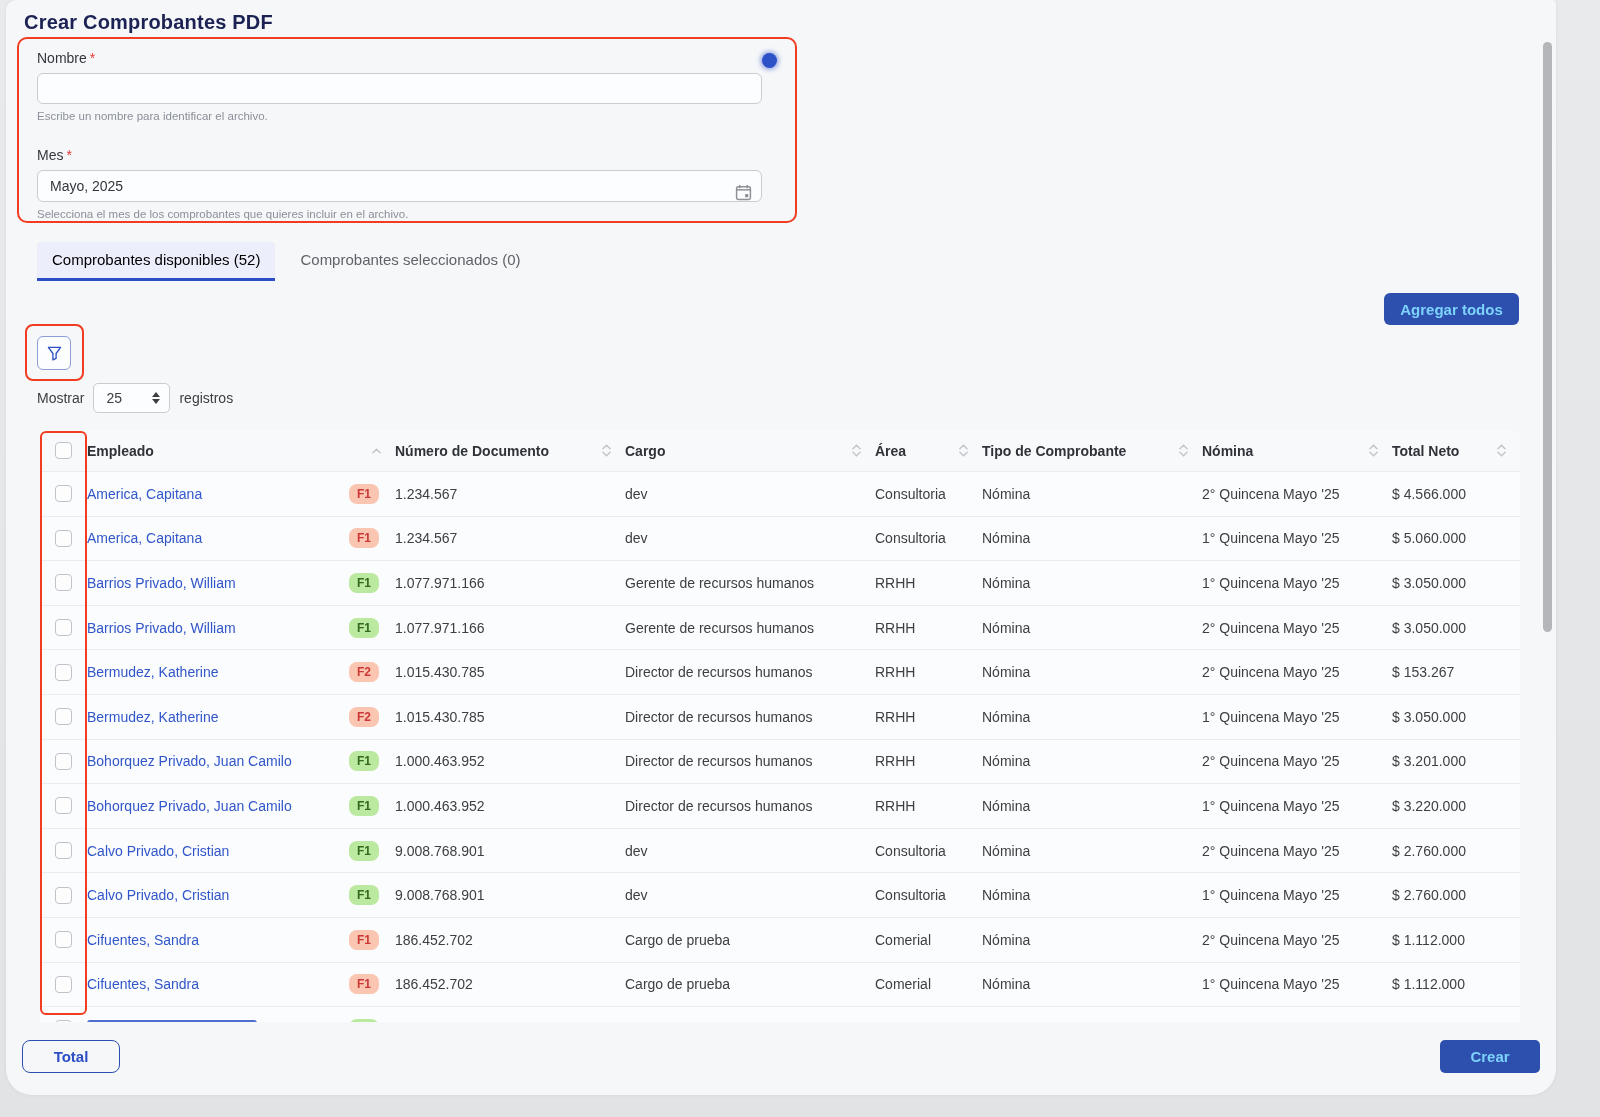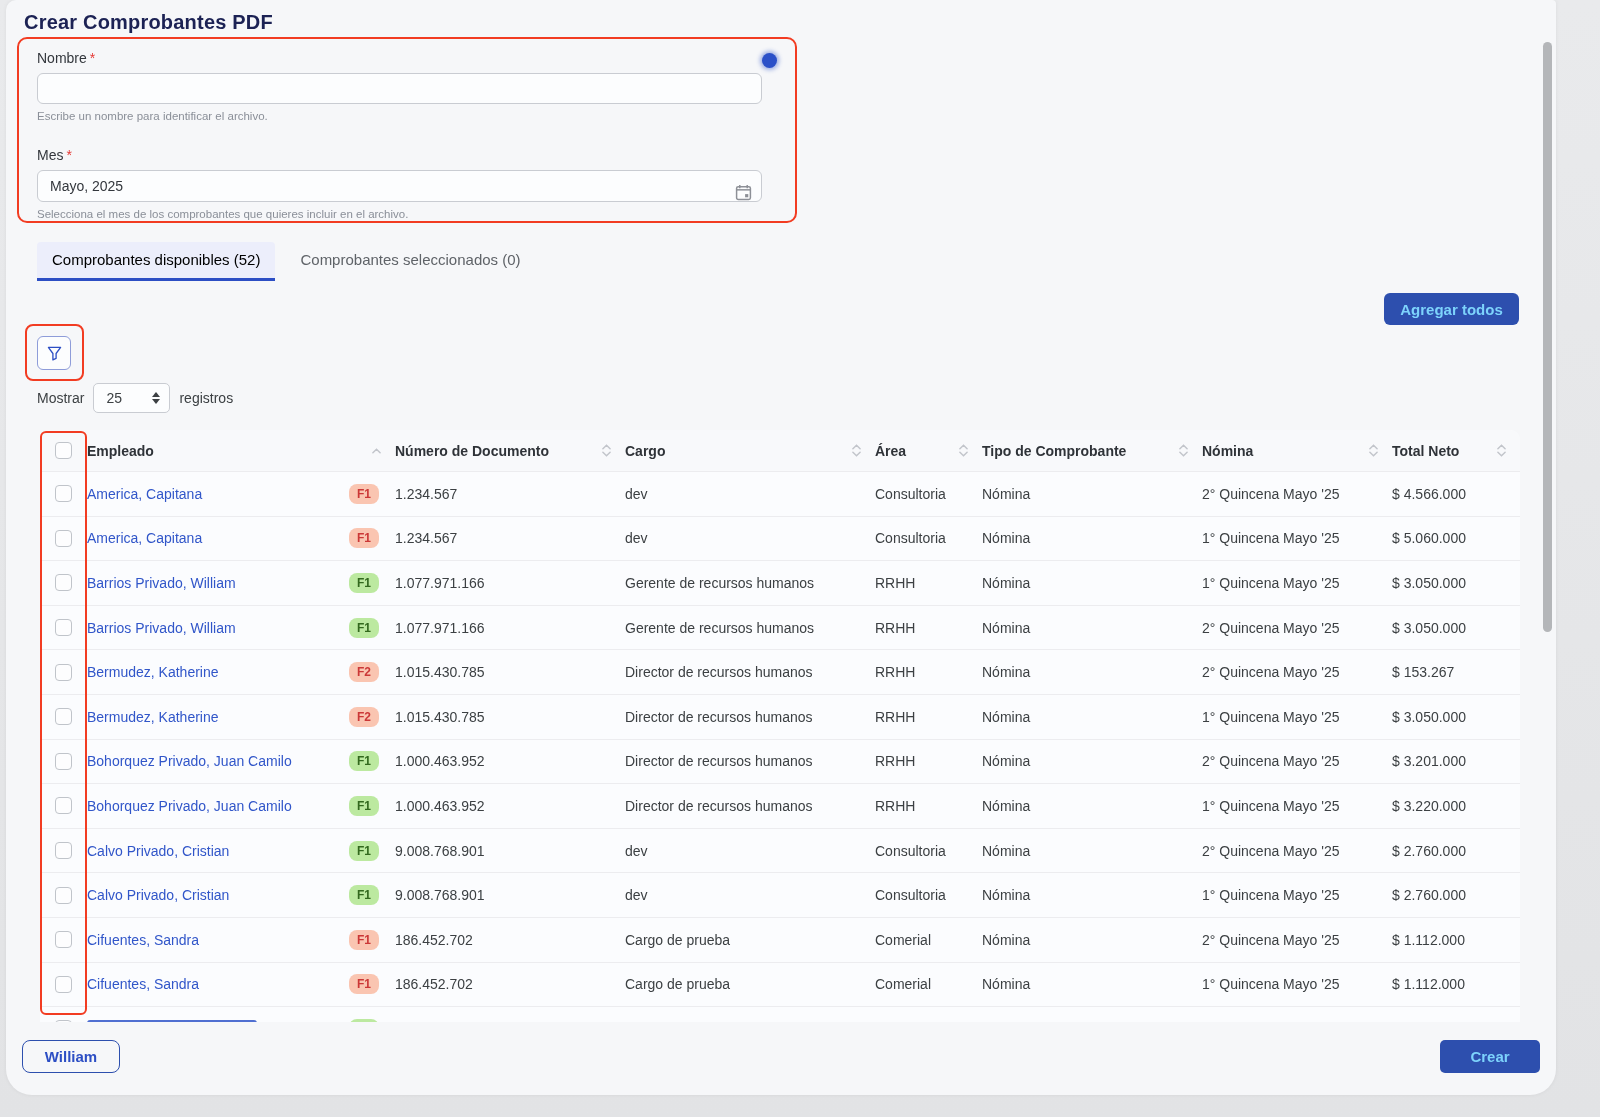--- a/index.html
+++ b/index.html
@@ -421,17 +421,17 @@
         <div class="trow partial-row">
           <div class="cb-cell">
             <input type="checkbox" style="">
           </div>
           <div class="cell"><span class="name-sliver"></span></div>
           <div class="cell"><span class="badge-sliver" style="background: rgb(188, 233, 160);"></span></div>
         </div>
       </div>
   </div>
 
-  <button class="btn-outline">William</button>
+  <button class="btn-outline">Total</button>
   <button class="btn-primary create-btn">Crear</button>
 
   <div class="scroll-thumb"></div>
 </div>
 
 </body></html>

